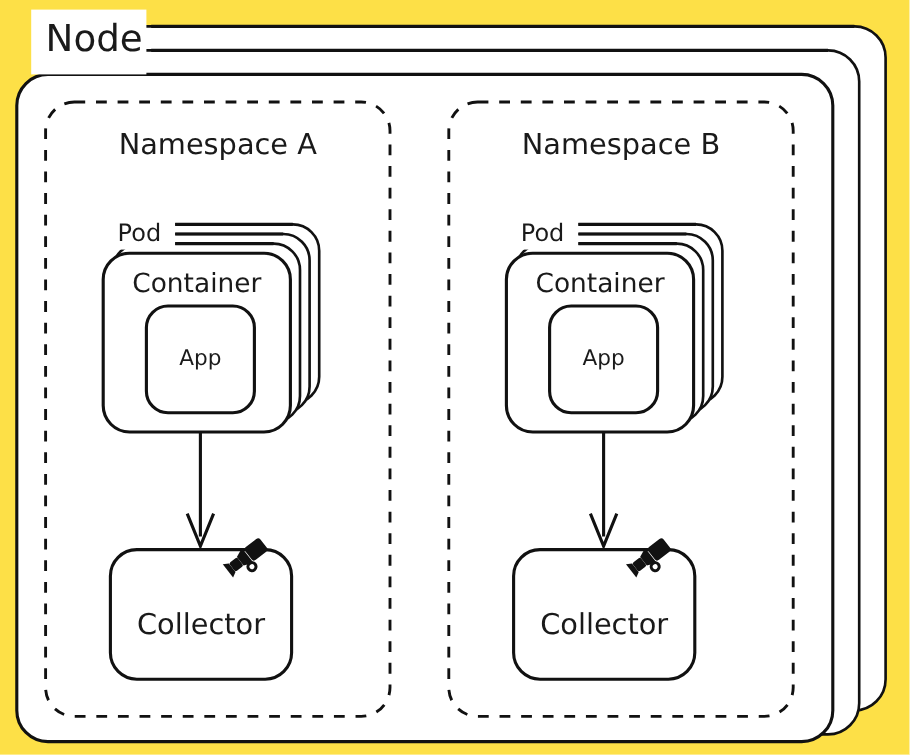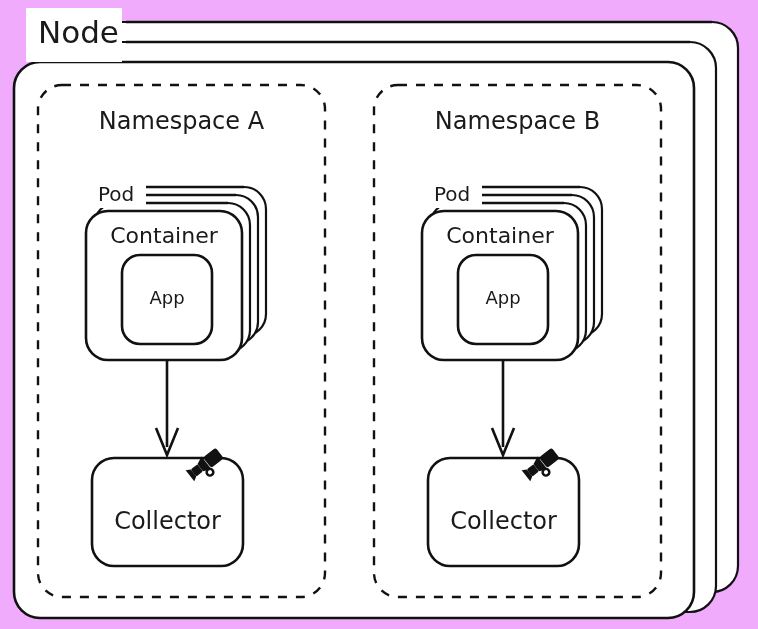--- a/index.html
+++ b/index.html
@@ -8,21 +8,21 @@
     padding: 0;
     background: #ffffff;
   }
   body {
     font-family: "DejaVu Sans", "Liberation Sans", sans-serif;
   }
   #diagram-root {
     position: relative;
     width: 758px;
     height: 629px;
-    background: #f0abfc;
+    background: #fde047;
     overflow: hidden;
   }
   #diagram-svg {
     display: block;
     width: 758px;
     height: 629px;
   }
   .stroke-shape {
     fill: #ffffff;
     stroke: #111111;

